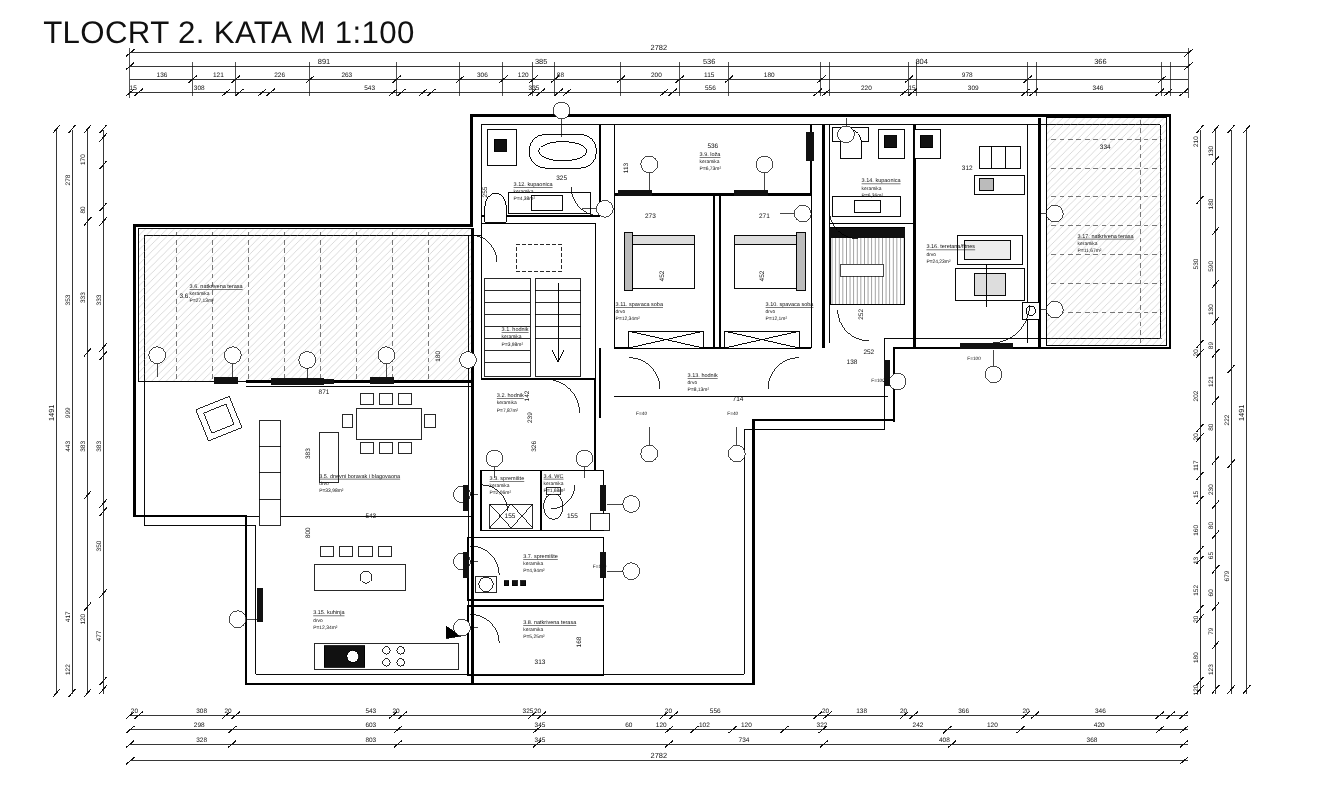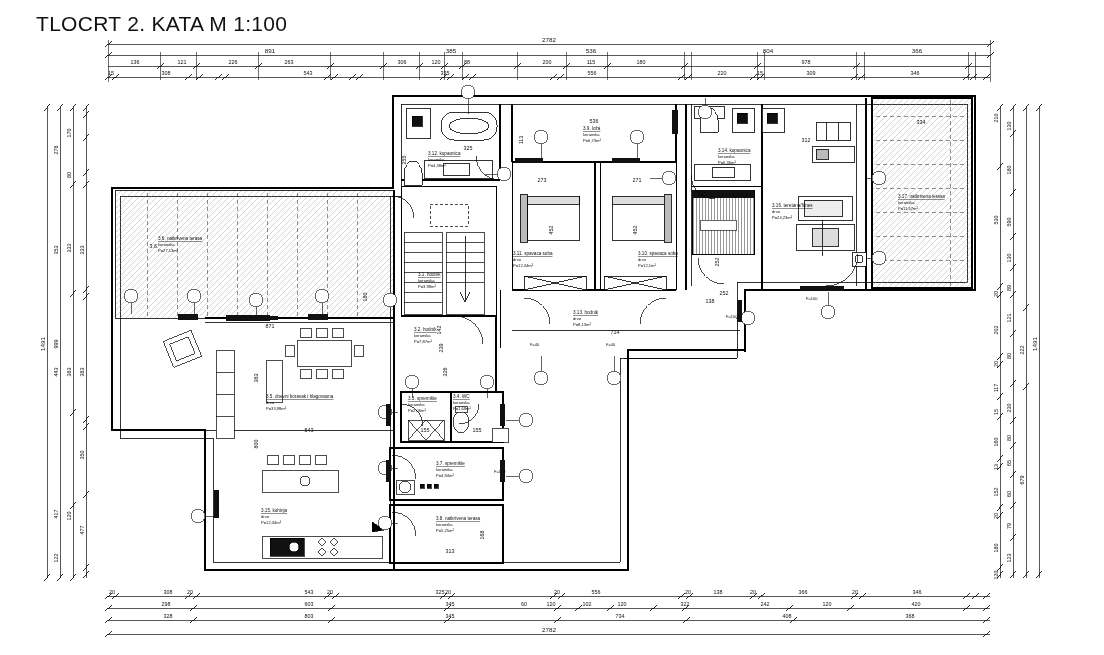--- a/index.html
+++ b/index.html
@@ -1,18 +1,18 @@
 <!DOCTYPE html>
 <html><head>
 <meta charset="utf-8">
 <style>
   html,body{margin:0;padding:0;background:#ffffff;}
   body{width:1104px;height:655px;font-family:"Liberation Sans",sans-serif;overflow:hidden;}
   #stage{position:relative;width:1104px;height:655px;background:#fff;}
-  #title{position:absolute;left:36px;top:12px;font-size:21px;letter-spacing:.3px;color:#111;white-space:nowrap;}
+  #title{position:absolute;left:36px;top:12px;font-size:26px;letter-spacing:.3px;color:#111;white-space:nowrap;}
   svg{position:absolute;left:0;top:0;}
   .dimtxt{font-family:"Liberation Sans",sans-serif;font-size:6.2px;fill:#111;text-anchor:middle;}
   .dimtxt.sm{font-size:5.4px;}
   .rmname{font-family:"Liberation Sans",sans-serif;font-size:4.6px;fill:#111;text-decoration:underline;}
   .rmsub{font-family:"Liberation Sans",sans-serif;font-size:4.1px;fill:#111;}
   .opn{font-family:"Liberation Sans",sans-serif;font-size:4px;fill:#111;}
 </style>
 </head>
 <body>
 

